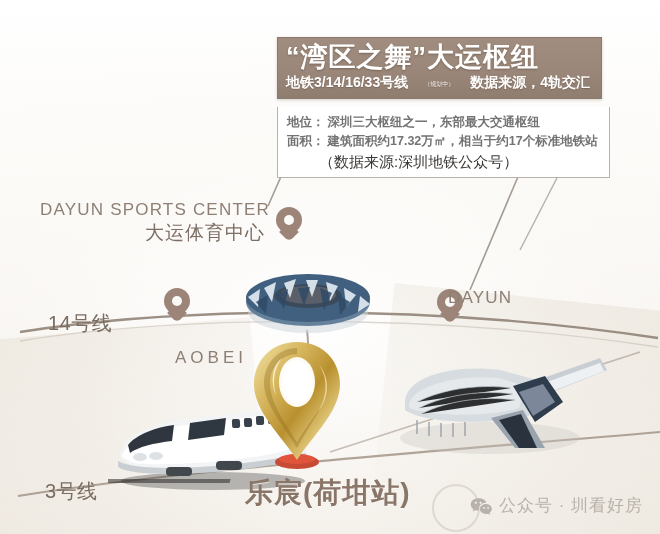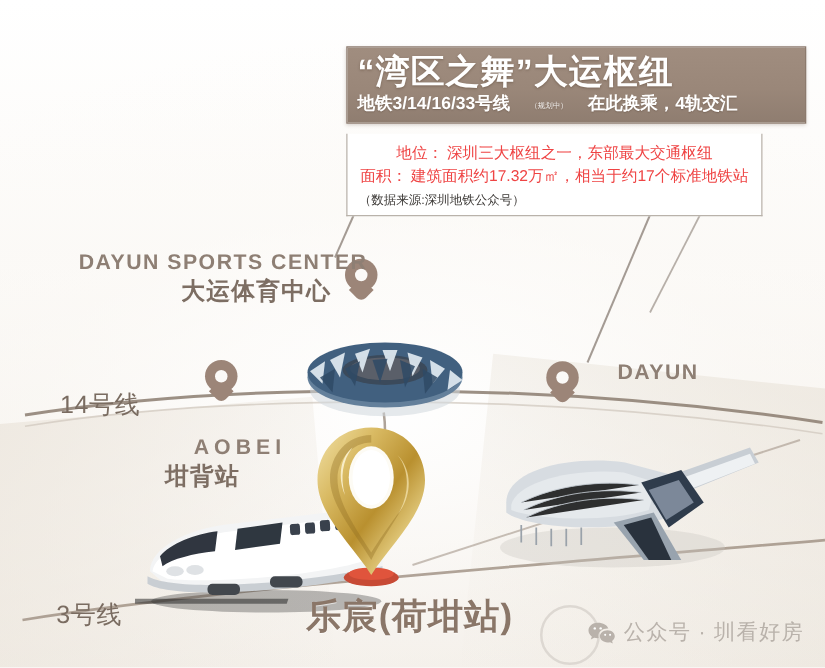--- a/index.html
+++ b/index.html
@@ -41,21 +41,21 @@
     transform: rotate(6deg);
   }
 
   
   .rails { position: absolute; inset: 0; }
 
   
   .banner {
     position: absolute;
     left: 277px; top: 37px;
-    width: 368px;
+    width: 325px;
     background: linear-gradient(180deg, #a08d7f 0%, #9a8779 55%, #8f7d70 100%);
     border: 1px solid #8c7a6d;
     box-shadow: 0 1px 3px rgba(90,70,55,0.25);
     padding: 5px 8px 6px 8px;
     box-sizing: border-box;
   }
   .banner-title {
     color: #ffffff;
     font-size: 27px;
     font-weight: bold;
@@ -90,32 +90,32 @@
     left: 277px; top: 107px;
     width: 333px;
     background: #ffffff;
     border: 1px solid #b9b2aa;
     border-top: none;
     box-sizing: border-box;
     padding: 6px 9px 5px 9px;
   }
   .info-row {
     font-size: 12.5px;
-    font-weight: normal;
-    color: #ef4444;
+    font-weight: bold;
+    color: #737373;
     line-height: 1.55;
     white-space: nowrap;
-    text-align: center;
   }
   .info-row .lbl { margin-right: 3px; }
   .info-src {
-    font-size: 10px;
+    font-size: 15px;
     color: #3a3734;
     margin-top: 1px;
     white-space: nowrap;
+    margin-left: 32px;
   }
 
   
   .pin {
     position: absolute;
     width: 26px; height: 34px;
   }
   .pin .head {
     position: absolute;
     left: 0; top: 0;
@@ -135,30 +135,29 @@
     left: 6px; top: 18px;
     width: 14px; height: 14px;
     background: #9c8578;
     transform: rotate(45deg);
     border-radius: 0 0 5px 0;
   }
 
   
   .label-en {
     font-size: 17px;
-    font-weight: bold;
+    font-weight: normal;
     letter-spacing: 1.2px;
     color: #8e7f74;
     font-family: "Liberation Sans Narrow", "Liberation Sans", sans-serif;
     white-space: nowrap;
-    margin-left: 23px;
   }
   .label-cn {
     font-size: 19px;
-    font-weight: bold;
+    font-weight: normal;
     color: #7d6e63;
     letter-spacing: 1px;
     white-space: nowrap;
   }
   .label-block { position: absolute; }
   .label-block.right-align { text-align: right; }
 
   .line-label {
     position: absolute;
     font-size: 20px;
@@ -336,21 +335,21 @@
     <ellipse cx="49" cy="44" rx="15" ry="22" fill="#ffffff"></ellipse>
     <path d="M34 20 C 26 30, 24 44, 28 58 C 22 44, 24 28, 34 20 Z" fill="#fff8dd" opacity="0.8"></path>
     <path d="M70 26 C 80 38, 80 58, 70 74 C 82 58, 82 38, 70 26 Z" fill="#fff3c8" opacity="0.6"></path>
   </svg>
 
   <div class="banner">
     <div class="banner-title">“湾区之舞”大运枢纽</div>
     <div class="banner-sub">
       <span>地铁3/14/16/33号线</span>
       <span class="tiny">（规划中）</span>
-      <span>在此换乘，4轨交汇</span>
+      <span>数据来源，4轨交汇</span>
     </div>
   </div>
 
   <div class="infobox">
     <div class="info-row">
       <span class="lbl">地位：</span><span>深圳三大枢纽之一，东部最大交通枢纽</span>
     </div>
     <div class="info-row">
       <span class="lbl">面积：</span><span>建筑面积约17.32万㎡，相当于约17个标准地铁站</span>
     </div>
@@ -365,32 +364,31 @@
   <div class="label-block right-align" style="left:40px; top:200px; width:225px;">
     <div class="label-en">DAYUN SPORTS CENTER</div>
     <div class="label-cn">大运体育中心</div>
   </div>
 
   <div class="pin" style="left:437px; top:289px;">
     <div class="head"></div>
     <div class="tip"></div>
     <div class="hole"></div>
   </div>
-  <div class="label-block" style="left:471px; top:288px;">
+  <div class="label-block" style="left:448px; top:288px;">
     <div class="label-en">DAYUN</div>
   </div>
 
   <div class="pin" style="left:164px; top:288px;">
     <div class="head"></div>
     <div class="tip"></div>
     <div class="hole"></div>
   </div>
-  <div class="label-block" style="left:132px; top:348px; width:110px;">
+  <div class="label-block" style="left:156px; top:348px; text-align:center; width:110px;">
     <div class="label-en" style="letter-spacing:4px;">AOBEI</div>
-    <div class="label-cn">坩背站</div>
   </div>
 
   <div class="line-label" style="left:48px; top:310px;">14号线</div>
   <div class="line-label" style="left:45px; top:478px;">3号线</div>
 
   <div class="station-title">乐宸(荷坩站)</div>
 
   <div class="wm-ring"></div>
   <div class="watermark">
     <svg class="wm-logo" viewBox="0 0 28 24">

